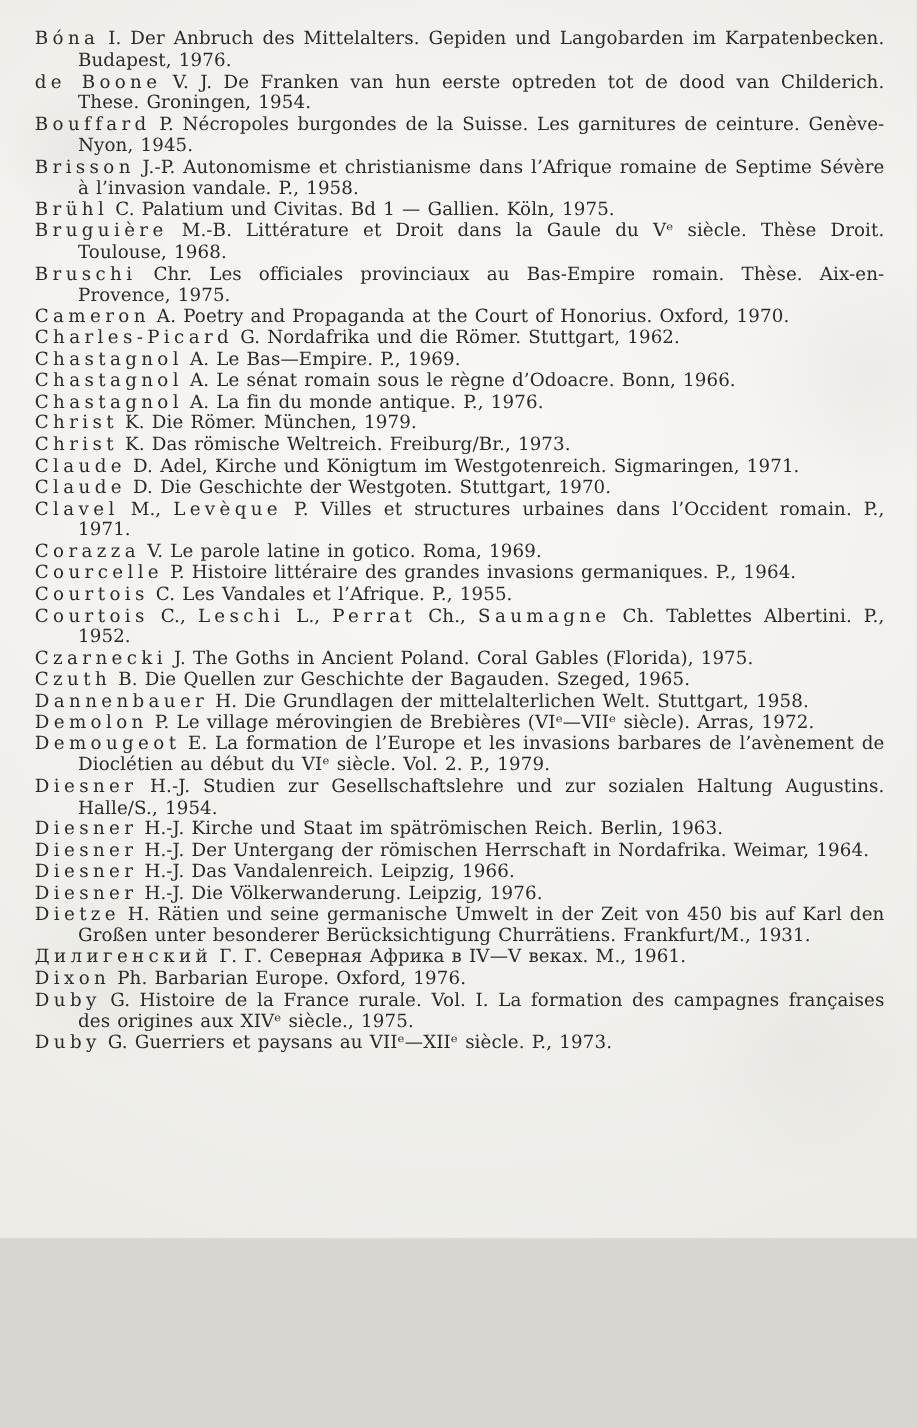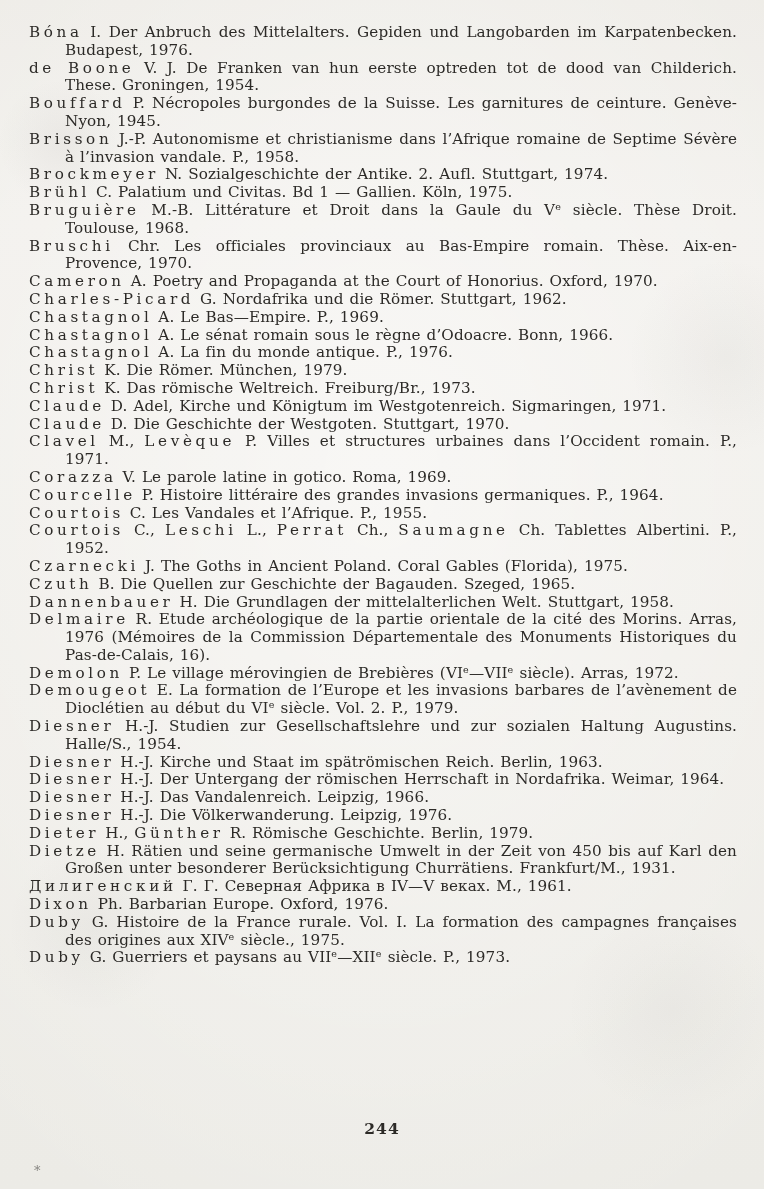--- a/index.html
+++ b/index.html
@@ -3,21 +3,21 @@
 <meta charset="utf-8">
 <style>
   html, body {
     margin: 0;
     padding: 0;
     background: #d8d6d1;
   }
   .page {
     position: relative;
     width: 764px;
-    height: 1189px;
+    height: 1032px;
     margin: 0 auto;
     background:
       radial-gradient(ellipse 120% 100% at 50% 40%, rgba(255,255,255,0.55), rgba(0,0,0,0) 70%),
       linear-gradient(180deg, #edebe6 0%, #f1efeb 18%, #efede8 55%, #ecebe6 100%);
     overflow: hidden;
     color: #2c2a27;
     font-family: "DejaVu Serif", "Liberation Serif", serif;
   }
   
   .page::before {
@@ -73,50 +73,47 @@
 </style>
 </head>
 <body>
 
 <div class="page">
   <div class="bib-list">
       <p class="entry"><span class="author">Bóna</span><span class="plain"> I. Der Anbruch des Mittelalters. Gepiden und Langobarden im Karpatenbecken. Budapest, 1976.</span></p>
       <p class="entry"><span class="author">de Boone</span><span class="plain"> V. J. De Franken van hun eerste optreden tot de dood van Childerich. These. Groningen, 1954.</span></p>
       <p class="entry"><span class="author">Bouffard</span><span class="plain"> P. Nécropoles burgondes de la Suisse. Les garnitures de ceinture. Genève-Nyon, 1945.</span></p>
       <p class="entry"><span class="author">Brisson</span><span class="plain"> J.-P. Autonomisme et christianisme dans l’Afrique romaine de Septime Sévère à l’invasion vandale. P., 1958.</span></p>
-      <p class="entry"><span class="author">Brockmeyer</span><span class="plain"> N. Sozialgeschichte der Antike. 2. Aufl. Stuttgart, 1974.</span></p>
       <p class="entry"><span class="author">Brühl</span><span class="plain"> C. Palatium und Civitas. Bd 1 — Gallien. Köln, 1975.</span></p>
       <p class="entry"><span class="author">Bruguière</span><span class="plain"> M.-B. Littérature et Droit dans la Gaule du Vᵉ siècle. Thèse Droit. Toulouse, 1968.</span></p>
-      <p class="entry"><span class="author">Bruschi</span><span class="plain"> Chr. Les officiales provinciaux au Bas-Empire romain. Thèse. Aix-en-Provence, 1970.</span></p>
+      <p class="entry"><span class="author">Bruschi</span><span class="plain"> Chr. Les officiales provinciaux au Bas-Empire romain. Thèse. Aix-en-Provence, 1975.</span></p>
       <p class="entry"><span class="author">Cameron</span><span class="plain"> A. Poetry and Propaganda at the Court of Honorius. Oxford, 1970.</span></p>
       <p class="entry"><span class="author">Charles-Picard</span><span class="plain"> G. Nordafrika und die Römer. Stuttgart, 1962.</span></p>
       <p class="entry"><span class="author">Chastagnol</span><span class="plain"> A. Le Bas—Empire. P., 1969.</span></p>
       <p class="entry"><span class="author">Chastagnol</span><span class="plain"> A. Le sénat romain sous le règne d’Odoacre. Bonn, 1966.</span></p>
       <p class="entry"><span class="author">Chastagnol</span><span class="plain"> A. La fin du monde antique. P., 1976.</span></p>
       <p class="entry"><span class="author">Christ</span><span class="plain"> K. Die Römer. München, 1979.</span></p>
       <p class="entry"><span class="author">Christ</span><span class="plain"> K. Das römische Weltreich. Freiburg/Br., 1973.</span></p>
       <p class="entry"><span class="author">Claude</span><span class="plain"> D. Adel, Kirche und Königtum im Westgotenreich. Sigmaringen, 1971.</span></p>
       <p class="entry"><span class="author">Claude</span><span class="plain"> D. Die Geschichte der Westgoten. Stuttgart, 1970.</span></p>
       <p class="entry"><span class="author">Clavel</span><span class="plain"> M., </span><span class="author">Levèque</span><span class="plain"> P. Villes et structures urbaines dans l’Occident romain. P., 1971.</span></p>
       <p class="entry"><span class="author">Corazza</span><span class="plain"> V. Le parole latine in gotico. Roma, 1969.</span></p>
       <p class="entry"><span class="author">Courcelle</span><span class="plain"> P. Histoire littéraire des grandes invasions germaniques. P., 1964.</span></p>
       <p class="entry"><span class="author">Courtois</span><span class="plain"> C. Les Vandales et l’Afrique. P., 1955.</span></p>
       <p class="entry"><span class="author">Courtois</span><span class="plain"> C., </span><span class="author">Leschi</span><span class="plain"> L., </span><span class="author">Perrat</span><span class="plain"> Ch., </span><span class="author">Saumagne</span><span class="plain"> Ch. Tablettes Albertini. P., 1952.</span></p>
       <p class="entry"><span class="author">Czarnecki</span><span class="plain"> J. The Goths in Ancient Poland. Coral Gables (Florida), 1975.</span></p>
       <p class="entry"><span class="author">Czuth</span><span class="plain"> B. Die Quellen zur Geschichte der Bagauden. Szeged, 1965.</span></p>
       <p class="entry"><span class="author">Dannenbauer</span><span class="plain"> H. Die Grundlagen der mittelalterlichen Welt. Stuttgart, 1958.</span></p>
-      <p class="entry"><span class="author">Delmaire</span><span class="plain"> R. Etude archéologique de la partie orientale de la cité des Morins. Arras, 1976 (Mémoires de la Commission Départementale des Monuments Historiques du Pas-de-Calais, 16).</span></p>
       <p class="entry"><span class="author">Demolon</span><span class="plain"> P. Le village mérovingien de Brebières (VIᵉ—VIIᵉ siècle). Arras, 1972.</span></p>
       <p class="entry"><span class="author">Demougeot</span><span class="plain"> E. La formation de l’Europe et les invasions barbares de l’avènement de Dioclétien au début du VIᵉ siècle. Vol. 2. P., 1979.</span></p>
       <p class="entry"><span class="author">Diesner</span><span class="plain"> H.-J. Studien zur Gesellschaftslehre und zur sozialen Haltung Augustins. Halle/S., 1954.</span></p>
       <p class="entry"><span class="author">Diesner</span><span class="plain"> H.-J. Kirche und Staat im spätrömischen Reich. Berlin, 1963.</span></p>
       <p class="entry"><span class="author">Diesner</span><span class="plain"> H.-J. Der Untergang der römischen Herrschaft in Nordafrika. Weimar, 1964.</span></p>
       <p class="entry"><span class="author">Diesner</span><span class="plain"> H.-J. Das Vandalenreich. Leipzig, 1966.</span></p>
       <p class="entry"><span class="author">Diesner</span><span class="plain"> H.-J. Die Völkerwanderung. Leipzig, 1976.</span></p>
-      <p class="entry"><span class="author">Dieter</span><span class="plain"> H., </span><span class="author">Günther</span><span class="plain"> R. Römische Geschichte. Berlin, 1979.</span></p>
       <p class="entry"><span class="author">Dietze</span><span class="plain"> H. Rätien und seine germanische Umwelt in der Zeit von 450 bis auf Karl den Großen unter besonderer Berücksichtigung Churrätiens. Frankfurt/M., 1931.</span></p>
       <p class="entry"><span class="author">Дилигенский</span><span class="plain"> Г. Г. Северная Африка в IV—V веках. М., 1961.</span></p>
       <p class="entry"><span class="author">Dixon</span><span class="plain"> Ph. Barbarian Europe. Oxford, 1976.</span></p>
       <p class="entry"><span class="author">Duby</span><span class="plain"> G. Histoire de la France rurale. Vol. I. La formation des campagnes françaises des origines aux XIVᵉ siècle., 1975.</span></p>
       <p class="entry"><span class="author">Duby</span><span class="plain"> G. Guerriers et paysans au VIIᵉ—XIIᵉ siècle. P., 1973.</span></p>
     </div>
   <div class="page-number">244</div>
   <div class="ink-speck">*</div>
 </div>
 

